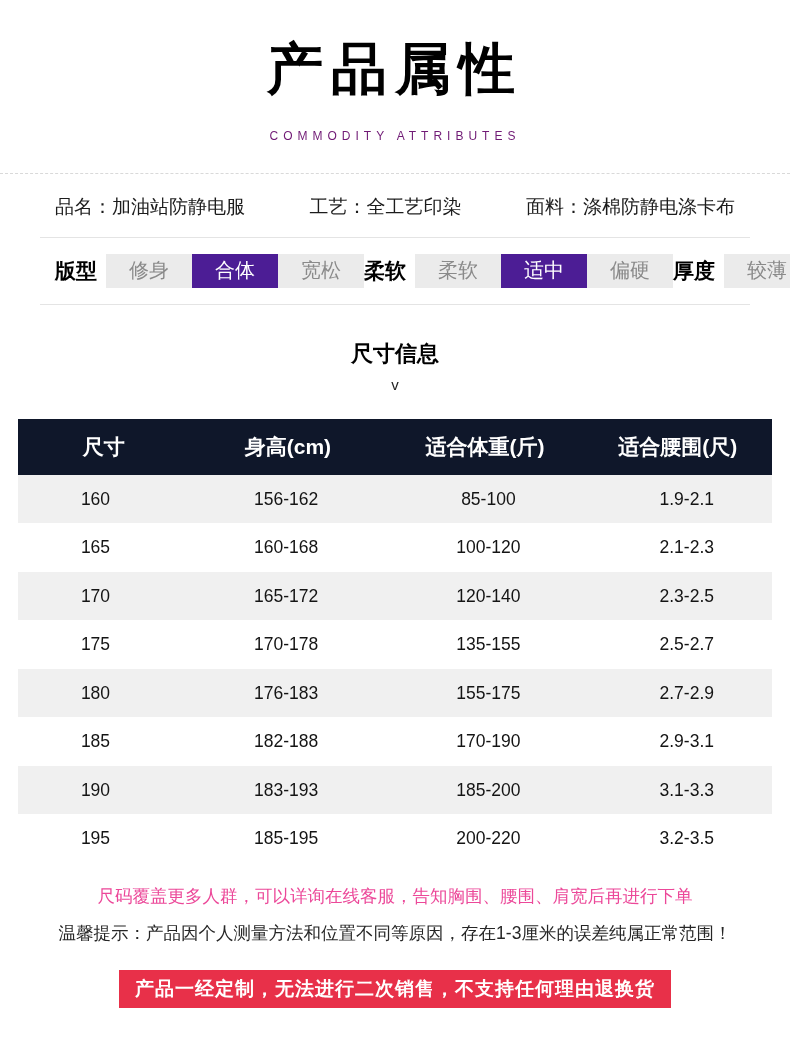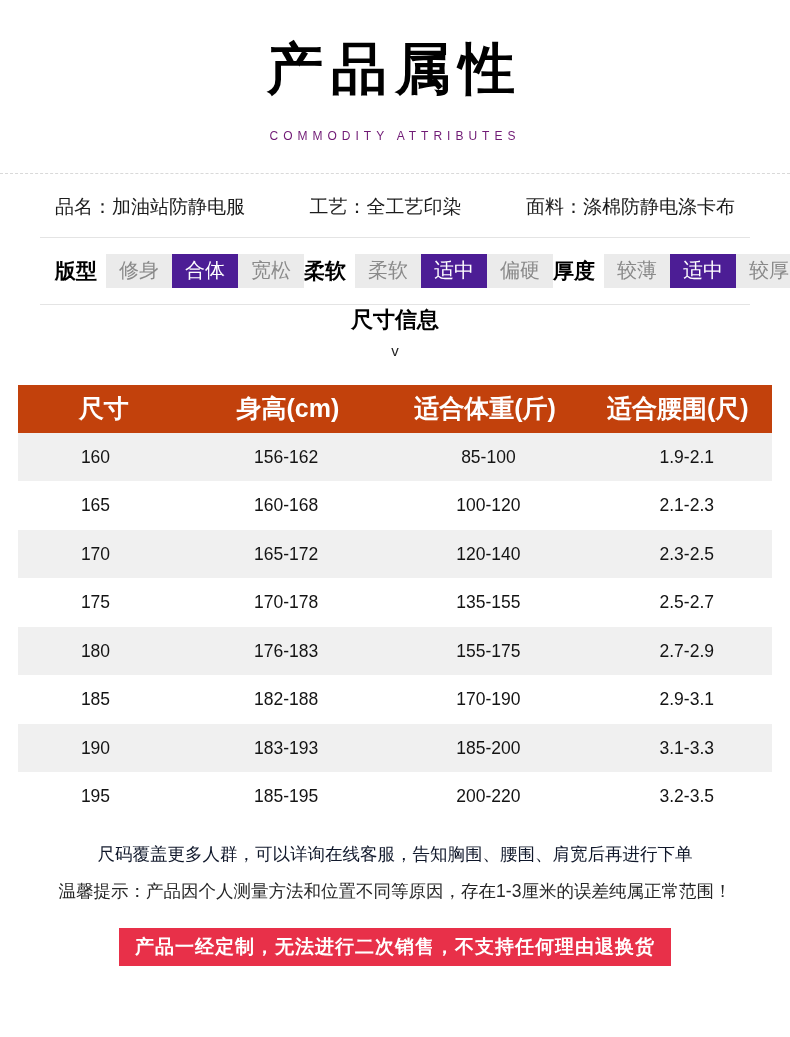--- a/index.html
+++ b/index.html
@@ -18,35 +18,35 @@
 
   
   .product-info { display:flex; justify-content:space-between; padding:20px 55px 17px 55px; font-size:19px; color:#1c1c1c; }
   .product-info .item { white-space:nowrap; }
 
   
   .attr-row { display:flex; justify-content:space-between; align-items:flex-start; padding:16px 50px 16px 55px; }
   .attr-group { display:flex; align-items:center; }
   .attr-label { font-size:21px; font-weight:bold; color:#000; margin-right:9px; white-space:nowrap; }
   .chips { display:flex; }
-  .chip { display:flex; align-items:center; justify-content:center; height:34px; padding:0 13px; font-size:20px; background:#ebebeb; color:#8a8a8a; white-space:nowrap; }
+  .chip { display:flex; align-items:center; justify-content:center; height:34px; padding:0 23px; font-size:20px; background:#ebebeb; color:#8a8a8a; white-space:nowrap; }
   .chip.sel { background:#4c1d95; color:#ffffff; }
 
   
-  .size-title { text-align:center; font-size:22px; font-weight:bold; color:#000; }
+  .size-title { text-align:center; margin-top:34px; font-size:22px; font-weight:bold; color:#000; }
   .size-chevron { text-align:center; margin-top:8px; font-size:15px; color:#222; line-height:1; }
 
   
   .size-table { width:754px; margin:27px auto 0 auto; }
-  .thead { display:grid; grid-template-columns:1fr 1.15fr 1.15fr 1.1fr; background:#c2410c; color:#fff; height:48px; align-items:center; text-align:center; font-size:25px; font-weight:bold; }
+  .thead { display:grid; grid-template-columns:1fr 1.15fr 1.15fr 1.1fr; background:#0f172a; color:#fff; height:56px; align-items:center; text-align:center; font-size:21px; font-weight:bold; }
   .trow  { display:grid; grid-template-columns:1fr 1.15fr 1.15fr 1.1fr; height:48.5px; align-items:center; text-align:center; font-size:17.5px; color:#141414; background:#fff;gap:24px; }
   .trow.alt { background:#f0f0f0; }
 
   
-  .note1 { text-align:center; margin-top:21px; font-size:17.5px; color:#0f172a; font-weight:500; }
+  .note1 { text-align:center; margin-top:21px; font-size:17.5px; color:#ec4899; font-weight:500; }
   .note2 { text-align:center; margin-top:13px; font-size:17.5px; color:#262626; }
 
   
   .banner { width:552px; margin:25px auto 0 auto; background:#e83049; color:#fff; height:38px; display:flex; align-items:center; justify-content:center; font-size:19px; font-weight:bold; letter-spacing:1px; }
 </style>
 </head>
 <body>
 
 <div class="page">
 

